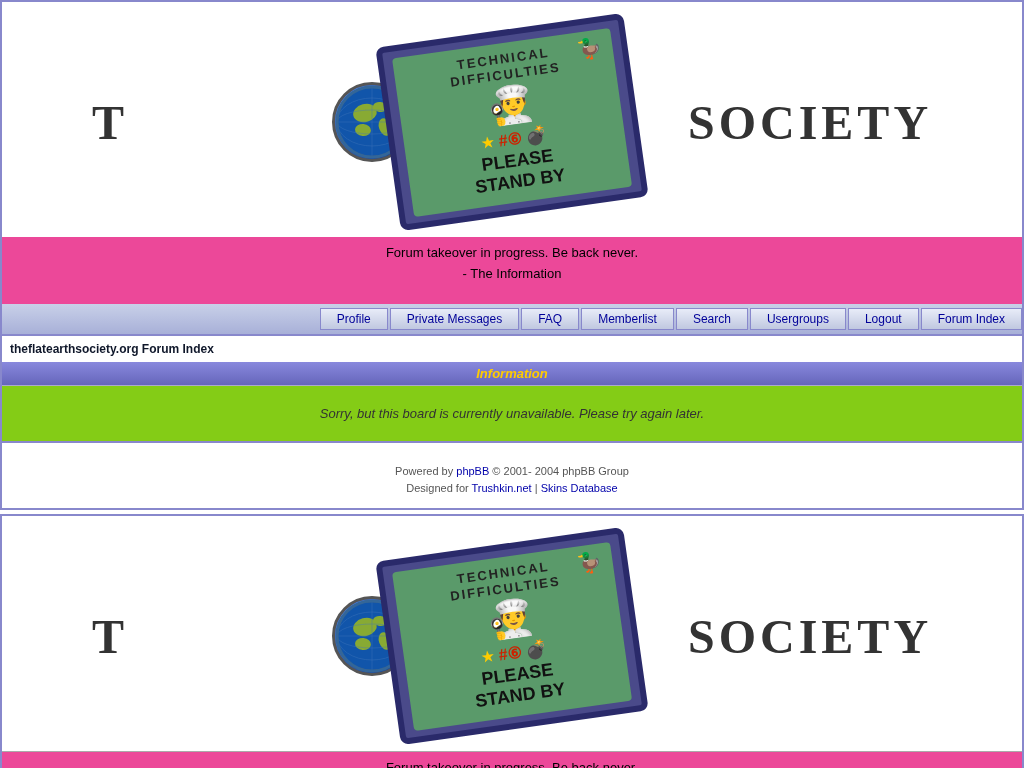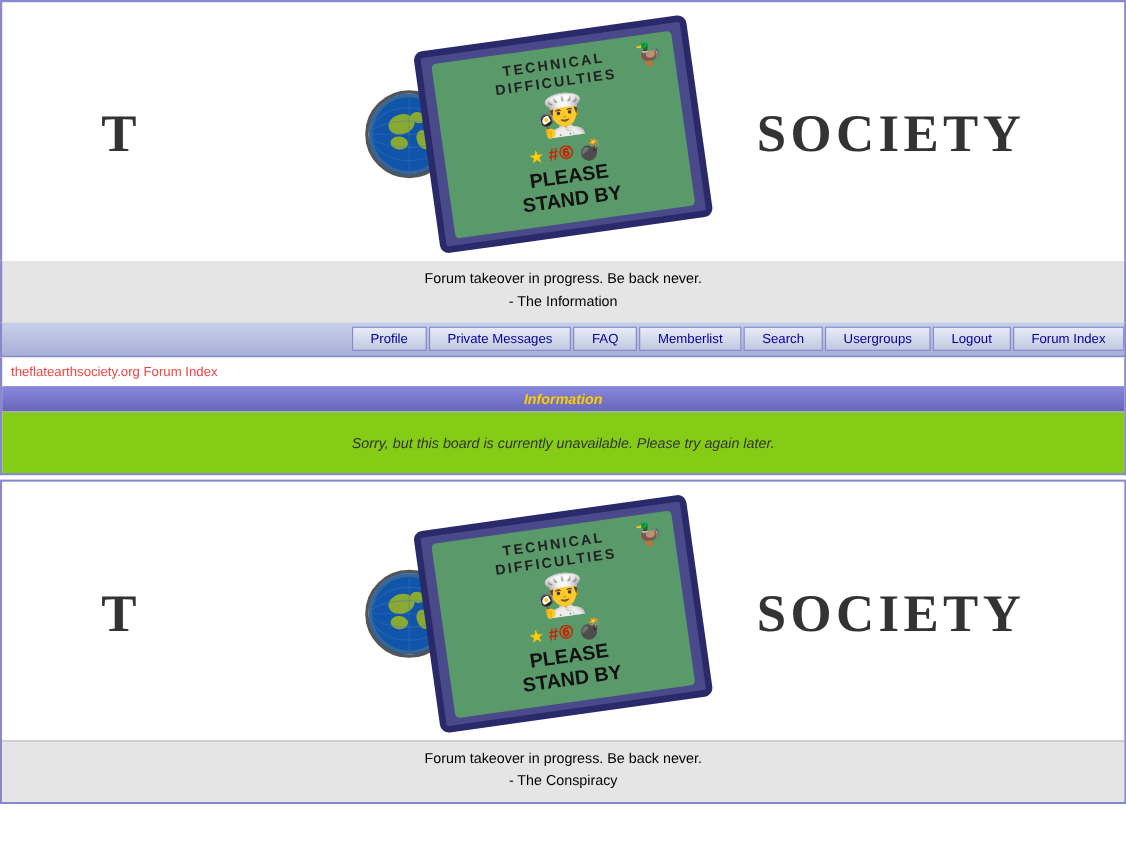--- a/index.html
+++ b/index.html
@@ -120,23 +120,23 @@
       font-size: 18px;
       font-weight: bold;
       color: #111;
       text-align: center;
       line-height: 1.2;
       font-family: Arial, sans-serif;
     }
 
     
     .tagline-area {
-      background: #e5e5e5;
-      text-align: center;
-      padding: 6px 0 8px 0;
+      background: #ec4899;
+      text-align: center;
+      padding: 6px 0 19px 0;
       border: 2px solid #8888cc;
       border-top: none;
       border-bottom: none;
     }
 
     .tagline-text {
       font-size: 13px;
       color: #000;
       line-height: 1.6;
     }
@@ -167,23 +167,23 @@
 
     
     .breadcrumb-bar {
       padding: 6px 8px;
       background: #fff;
       border-left: 2px solid #8888cc;
       border-right: 2px solid #8888cc;
     }
 
     .breadcrumb-link {
-      color: #ef4444;
+      color: #0f172a;
       font-size: 12px;
-      font-weight: normal;
+      font-weight: bold;
       text-decoration: none;
     }
 
     
     .info-box {
       border: 2px solid #8888cc;
       border-top: none;
       margin: 0;
       font-style: italic;
     }
@@ -344,20 +344,28 @@
 
   <div class="info-box">
     <div class="info-header">
       <span class="info-header-text">Information</span>
     </div>
     <div class="info-body">
       <span class="info-body-text">Sorry, but this board is currently unavailable. Please try again later.</span>
     </div>
   </div>
 
+  <div class="footer-area">
+    <div class="footer-text">
+      Powered by <a class="footer-link" href="#">phpBB</a> © 2001- 2004 phpBB Group
+    </div>
+    <div class="footer-text">
+      Designed for <a class="footer-link" href="#">Trushkin.net</a> | <a class="footer-link" href="#">Skins Database</a>
+    </div>
+  </div>
 
   <div class="bottom-section">
     <div class="bottom-header-area">
       <div class="bottom-header-inner">
 
         <div class="site-title-text">
           T&nbsp;&nbsp;&nbsp;&nbsp;&nbsp;&nbsp;&nbsp;&nbsp;&nbsp;&nbsp;&nbsp;&nbsp;&nbsp;&nbsp;&nbsp;&nbsp;&nbsp;&nbsp;&nbsp;&nbsp;&nbsp;&nbsp;&nbsp;&nbsp;&nbsp;&nbsp;&nbsp;&nbsp;&nbsp;&nbsp;&nbsp;&nbsp;&nbsp;&nbsp;&nbsp;SOCIETY
         </div>
 
         <div class="globe-icon">

